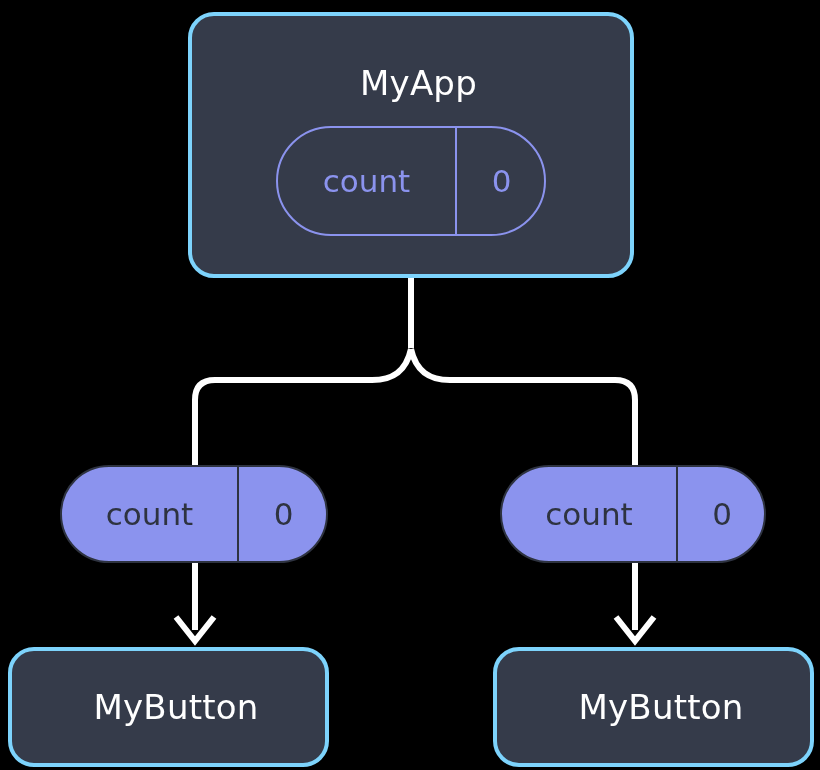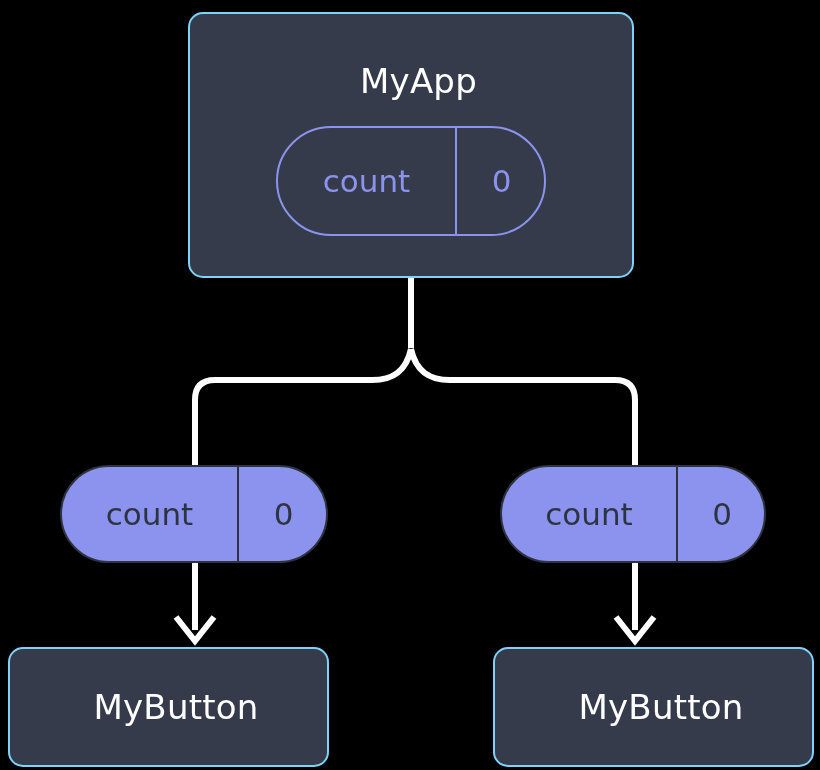--- a/index.html
+++ b/index.html
@@ -22,22 +22,22 @@
     width: 820px;
     height: 770px;
     pointer-events: none;
   }
 
   
   .comp-box {
     position: absolute;
     box-sizing: border-box;
     background: #353b4a;
-    border: 2px solid #7dd3fc;
-    border-radius: 15px;
+    border: 4px solid #7dd3fc;
+    border-radius: 26px;
     display: flex;
     flex-direction: column;
     align-items: center;
     padding-left: 15px;
   }
   .comp-title {
     color: #ffffff;
     font-size: 34px;
     font-weight: 400;
     letter-spacing: 0.2px;

